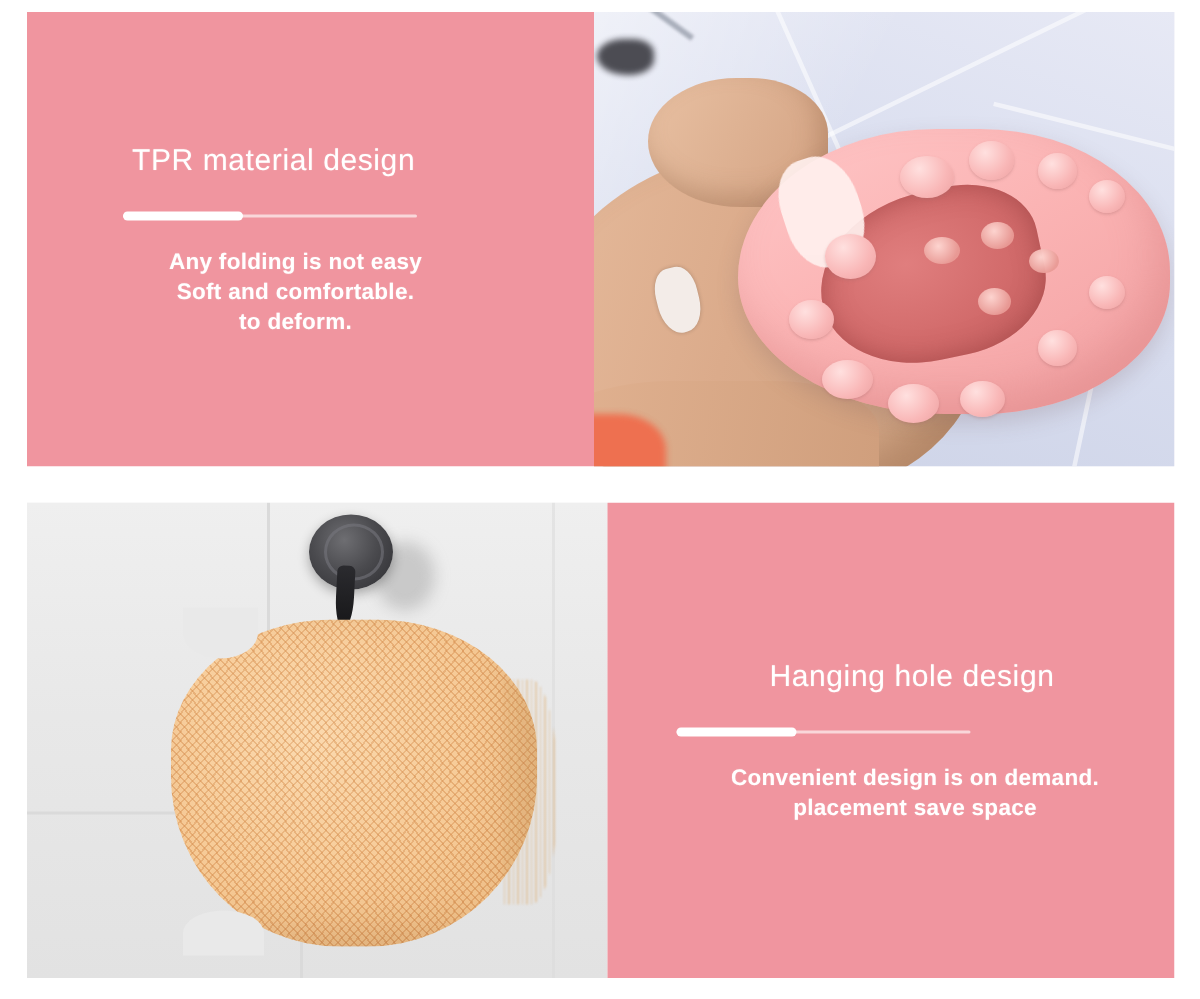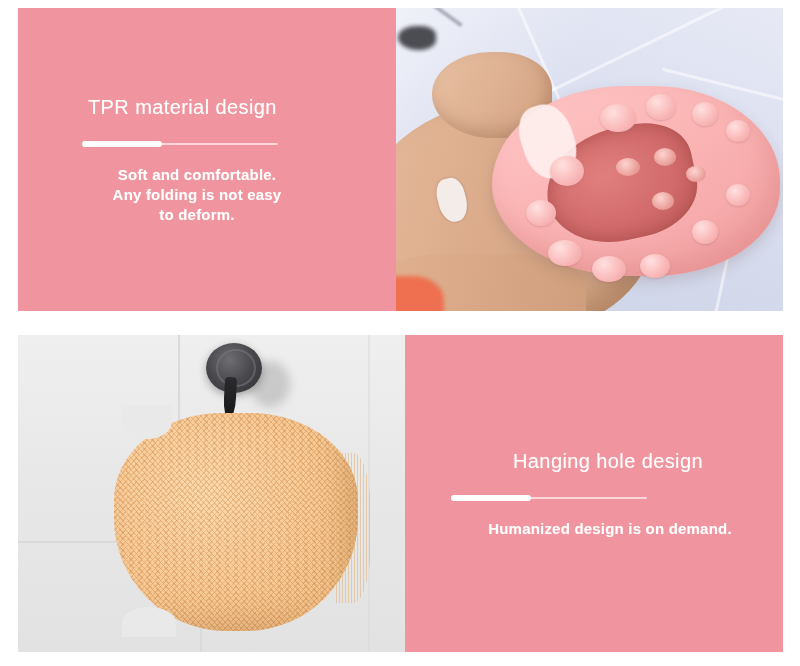--- a/index.html
+++ b/index.html
@@ -159,22 +159,22 @@
 
     <div class="copy-panel" id="top-copy">
       <div class="headline" id="top-headline">TPR material design</div>
 
       <div class="divider" id="top-divider">
         <div class="thin"></div>
         <div class="thick"></div>
       </div>
 
       <div class="body-copy" id="top-body">
+        <span>Any folding is not easy</span>
         <span>Soft and comfortable.</span>
-        <span>Any folding is not easy</span>
         <span>to deform.</span>
       </div>
     </div>
 
     <div class="photo" id="photo-hand">
       <div class="tile-bg"></div>
       <div class="grout g1"></div>
       <div class="grout g2"></div>
       <div class="grout g3"></div>
       <div class="grout g4"></div>
@@ -234,18 +234,19 @@
 
     <div class="copy-panel" id="bottom-copy">
       <div class="headline" id="bottom-headline">Hanging hole design</div>
 
       <div class="divider" id="bottom-divider">
         <div class="thin"></div>
         <div class="thick"></div>
       </div>
 
       <div class="body-copy" id="bottom-body">
-        <span>Humanized design is on demand.</span>
+        <span>Convenient design is on demand.</span>
+        <span>placement save space</span>
       </div>
     </div>
   </div>
 
 </div>
 
 </body></html>

